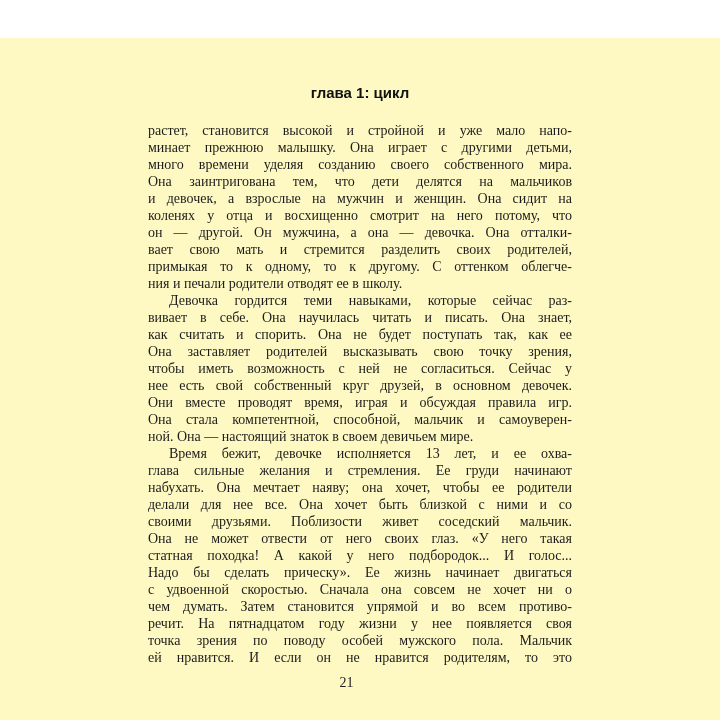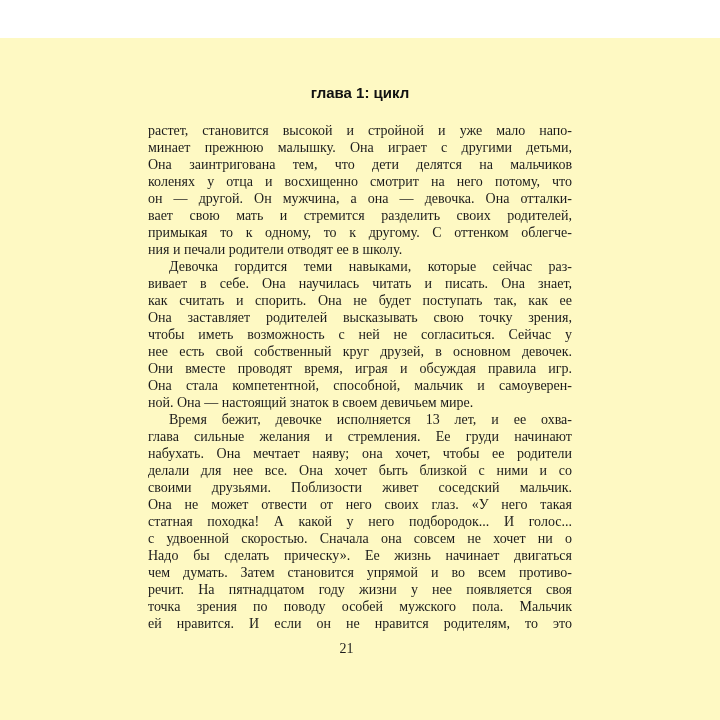--- a/index.html
+++ b/index.html
@@ -62,21 +62,23 @@
 </head>
 <body>
 
 <div class="page">
   <div class="content">
     <div class="chapter-header">глава 1: цикл</div>
     <div class="text-block">
         <div class="paragraph">
           <div class="line">растет, становится высокой и стройной и уже мало напо-</div>
           <div class="line">минает прежнюю малышку. Она играет с другими детьми,</div>
+          <div class="line">много времени уделяя созданию своего собственного мира.</div>
           <div class="line">Она заинтригована тем, что дети делятся на мальчиков</div>
+          <div class="line">и девочек, а взрослые на мужчин и женщин. Она сидит на</div>
           <div class="line">коленях у отца и восхищенно смотрит на него потому, что</div>
           <div class="line">он — другой. Он мужчина, а она — девочка. Она отталки-</div>
           <div class="line">вает свою мать и стремится разделить своих родителей,</div>
           <div class="line">примыкая то к одному, то к другому. С оттенком облегче-</div>
           <div class="line lastline">ния и печали родители отводят ее в школу.</div>
         </div>
         <div class="paragraph">
           <div class="line indent">Девочка гордится теми навыками, которые сейчас раз-</div>
           <div class="line">вивает в себе. Она научилась читать и писать. Она знает,</div>
           <div class="line">как считать и спорить. Она не будет поступать так, как ее</div>
@@ -88,22 +90,22 @@
           <div class="line lastline">ной. Она — настоящий знаток в своем девичьем мире.</div>
         </div>
         <div class="paragraph">
           <div class="line indent">Время бежит, девочке исполняется 13 лет, и ее охва-</div>
           <div class="line">глава сильные желания и стремления. Ее груди начинают</div>
           <div class="line">набухать. Она мечтает наяву; она хочет, чтобы ее родители</div>
           <div class="line">делали для нее все. Она хочет быть близкой с ними и со</div>
           <div class="line">своими друзьями. Поблизости живет соседский мальчик.</div>
           <div class="line">Она не может отвести от него своих глаз. «У него такая</div>
           <div class="line">статная походка! А какой у него подбородок... И голос...</div>
+          <div class="line">Надо бы сделать прическу». Ее жизнь начинает двигаться</div>
           <div class="line">с удвоенной скоростью. Сначала она совсем не хочет ни о</div>
-          <div class="line">Надо бы сделать прическу». Ее жизнь начинает двигаться</div>
           <div class="line">чем думать. Затем становится упрямой и во всем противо-</div>
           <div class="line">речит. На пятнадцатом году жизни у нее появляется своя</div>
           <div class="line">точка зрения по поводу особей мужского пола. Мальчик</div>
           <div class="line">ей нравится. И если он не нравится родителям, то это</div>
         </div>
       </div>
     <div class="page-number">21</div>
   </div>
 </div>
 

